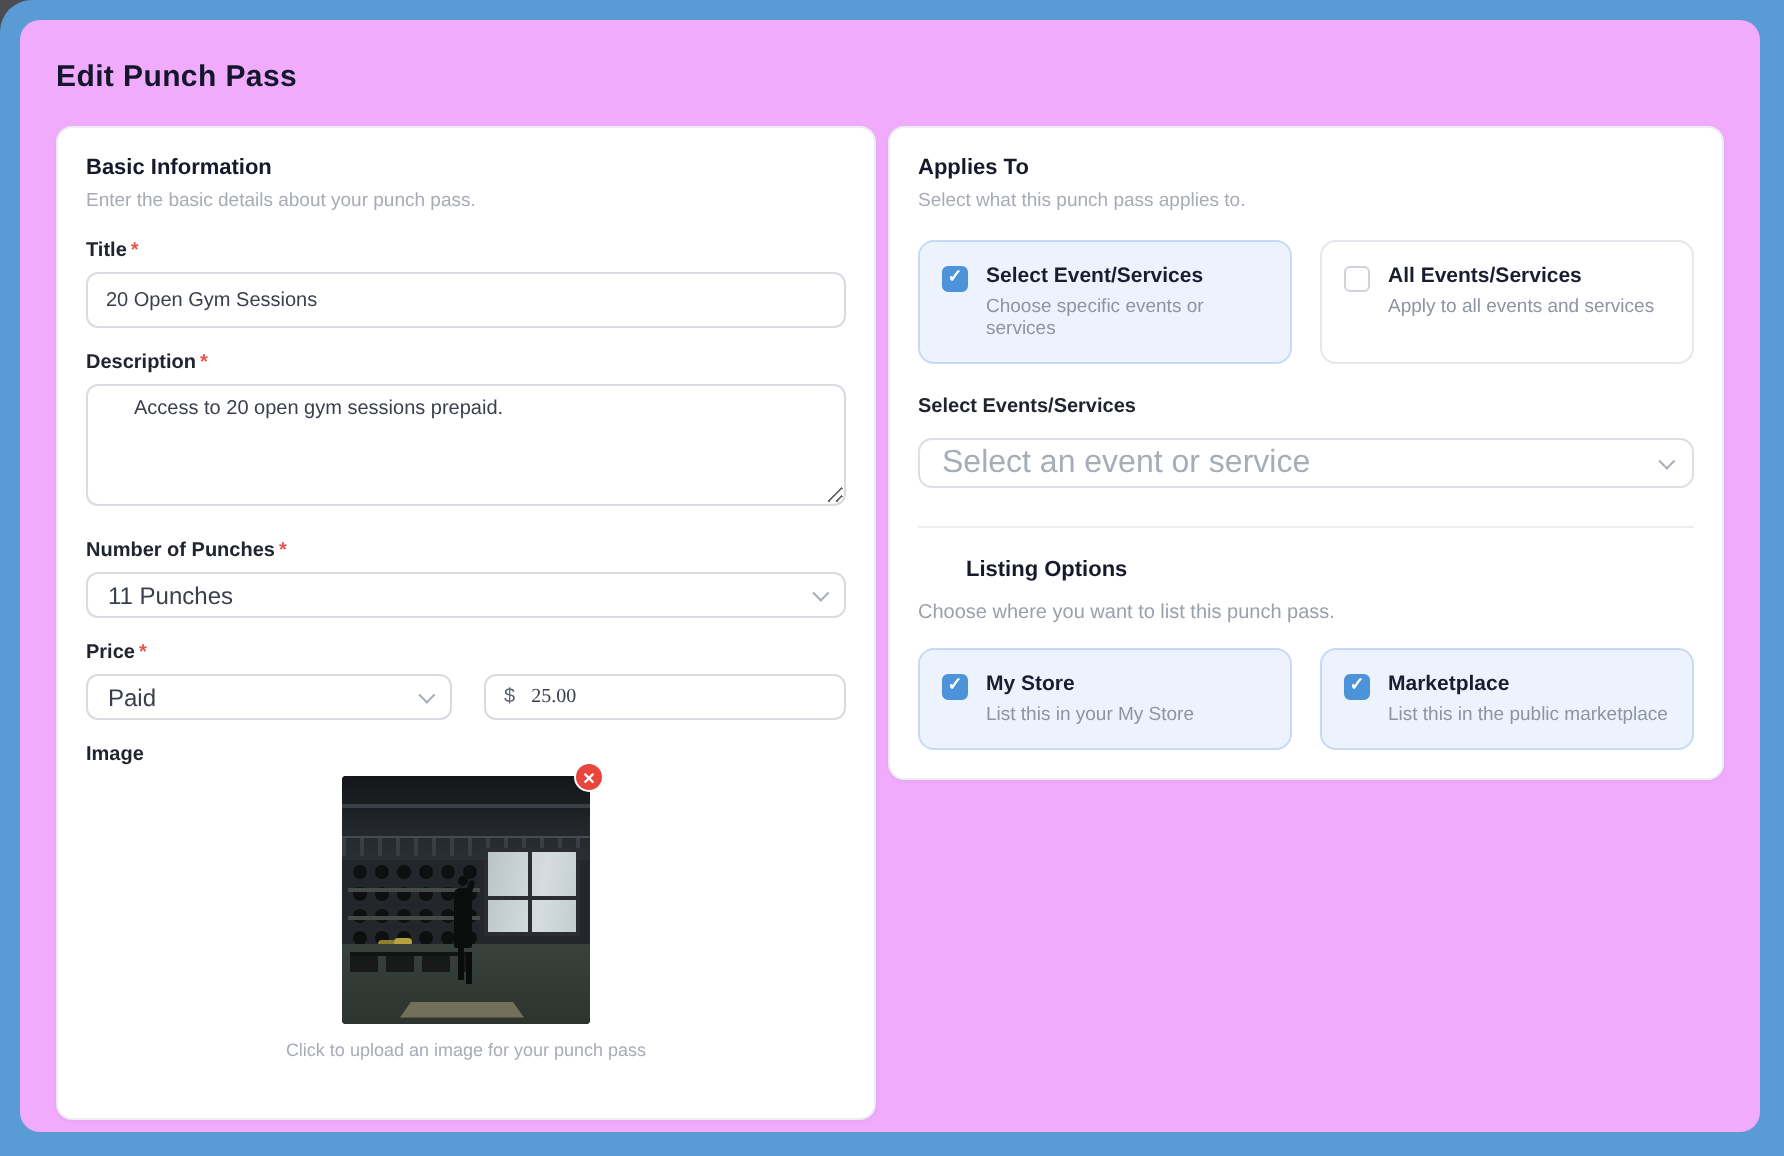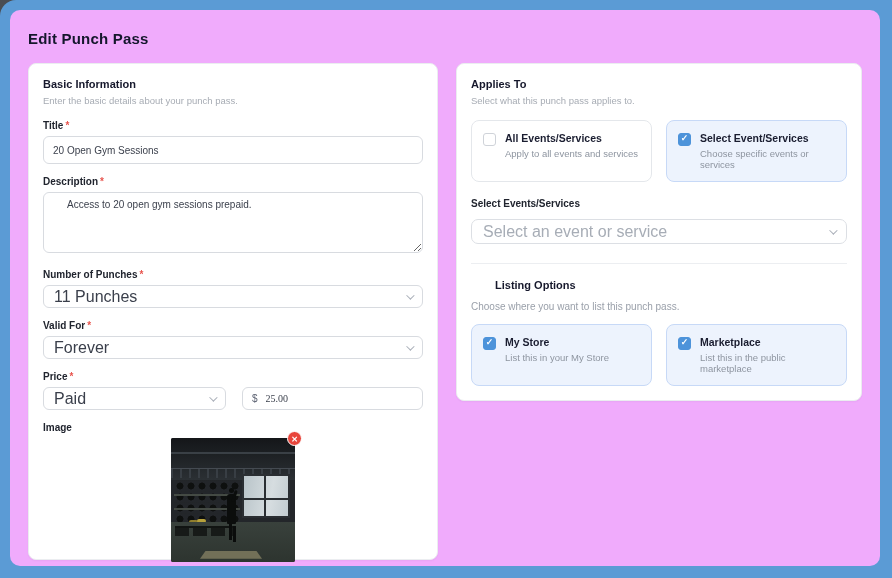--- a/index.html
+++ b/index.html
@@ -1,32 +1,32 @@
 <!DOCTYPE html>
 <html><head>
 <meta charset="utf-8">
 <style>
   * { margin:0; padding:0; box-sizing:border-box; }
   html,body { width:892px; height:578px; }
   body { font-family:"Liberation Sans", sans-serif; background:#4a4d52; position:relative; overflow:hidden; }
   .frame { position:absolute; inset:0; background:#5b9bd5; border-top-left-radius:16px; }
   .page { position:absolute; left:10px; top:10px; width:870px; height:556px; background:#f0abfc; border-radius:10px; padding:12px 18px; overflow:hidden; }
   .page-title { font-size:15px; font-weight:700; color:#14162c; margin:8px 0 16px 0; letter-spacing:.2px; }
-  .cols { display:flex; gap:18px; align-items:flex-start; }
+  .cols { display:flex; gap:6px; align-items:flex-start; }
   .card { background:#fff; border:1px solid #ebedf0; border-radius:8px; box-shadow:0 1px 2px rgba(20,22,44,.04); padding:14px; }
   .card-left { width:410px; height:497px; }
   .card-right { flex:1; }
   .sec-head { font-size:11px; font-weight:700; color:#16182c; margin-bottom:5px; }
   .sec-sub { font-size:9.5px; color:#a7acb4; margin-bottom:14px; }
   .field { margin-bottom:12px; }
   .f-label { display:block; font-size:10px; font-weight:700; color:#20242e; margin-bottom:5px; }
   .req { color:#e8554e; margin-left:2px; font-weight:700; }
   .t-input { width:100%; height:23px; border:1px solid #d8dbe0; border-radius:6px; padding:13px 9px; font-size:10px; color:#3a3f4b; font-family:"Liberation Sans",sans-serif; outline:none; background:#fff; }
   textarea.t-area { width:100%; height:61px; border:1px solid #d8dbe0; border-radius:6px; padding:6px 23px; font-size:10px; color:#3a3f4b; font-family:"Liberation Sans",sans-serif; resize:vertical; outline:none; }
-  .sel { display:flex; align-items:center; justify-content:space-between; height:23px; border:1px solid #d8dbe0; border-radius:6px; padding:0 10px; font-size:16px; color:#3a3f4b; background:#fff; cursor:pointer; }
+  .sel { display:flex; align-items:center; justify-content:space-between; height:23px; border:1px solid #d8dbe0; border-radius:6px; padding:0 10px; font-size:12px; color:#3a3f4b; background:#fff; cursor:pointer; }
   .sel .chev { width:6px; height:6px; border-right:1.4px solid #a8aeb8; border-bottom:1.4px solid #a8aeb8; transform:rotate(45deg) translateY(-2px); flex:0 0 auto; }
   .price-row { display:flex; gap:16px; }
   .price-row .sel { flex:1; }
   .money { flex:1; display:flex; align-items:center; height:23px; border:1px solid #d8dbe0; border-radius:6px; padding:0 9px; }
   .money .cur { font-size:10px; color:#5a6070; margin-right:8px; }
   .money input { border:none; outline:none; font-size:10px; color:#3a3f4b; width:100%; font-family:Liberation Serif, serif; }
   .img-wrap { display:flex; justify-content:center; margin-top:4px; }
   .photo-holder { position:relative; width:124px; height:124px; cursor:pointer; }
   .photo { position:relative; width:124px; height:124px; background:#23262a; overflow:hidden; border-radius:2px; }
   .ph-ceiling { position:absolute; left:0; top:0; right:0; height:42px; background:linear-gradient(#141619,#2b3034); }
@@ -87,27 +87,20 @@
       </div>
 
       <div class="field">
         <label class="f-label"><span>Number of Punches</span><span class="req">*</span></label>
         <div class="sel">
           <span>11 Punches</span>
           <span class="chev"></span>
         </div>
       </div>
 
-      <div class="field">
-        <label class="f-label"><span>Valid For</span><span class="req">*</span></label>
-        <div class="sel">
-          <span>Forever</span>
-          <span class="chev"></span>
-        </div>
-      </div>
 
       <div class="field">
         <label class="f-label"><span>Price</span><span class="req">*</span></label>
         <div class="price-row">
           <div class="sel">
             <span>Paid</span>
             <span class="chev"></span>
           </div>
           <div class="money">
             <span class="cur">$</span>
@@ -141,32 +134,32 @@
         </div>
         <div class="img-caption">Click to upload an image for your punch pass</div>
       </div>
     </div>
 
     <div class="card card-right">
       <div class="sec-head">Applies To</div>
       <div class="sec-sub">Select what this punch pass applies to.</div>
 
       <div class="opt-row">
+        <div class="opt-card on">
+          <div class="cbx on"></div>
+          <div>
+            <div class="opt-title">Select Event/Services</div>
+            <div class="opt-sub">Choose specific events or services</div>
+          </div>
+        </div>
         <div class="opt-card">
           <div class="cbx"></div>
           <div>
             <div class="opt-title">All Events/Services</div>
             <div class="opt-sub">Apply to all events and services</div>
-          </div>
-        </div>
-        <div class="opt-card on">
-          <div class="cbx on"></div>
-          <div>
-            <div class="opt-title">Select Event/Services</div>
-            <div class="opt-sub">Choose specific events or services</div>
           </div>
         </div>
       </div>
 
       <div class="sub-label">Select Events/Services</div>
       <div class="dd">
         <span class="ph-text">Select an event or service</span>
         <span class="chev"></span>
       </div>
 

